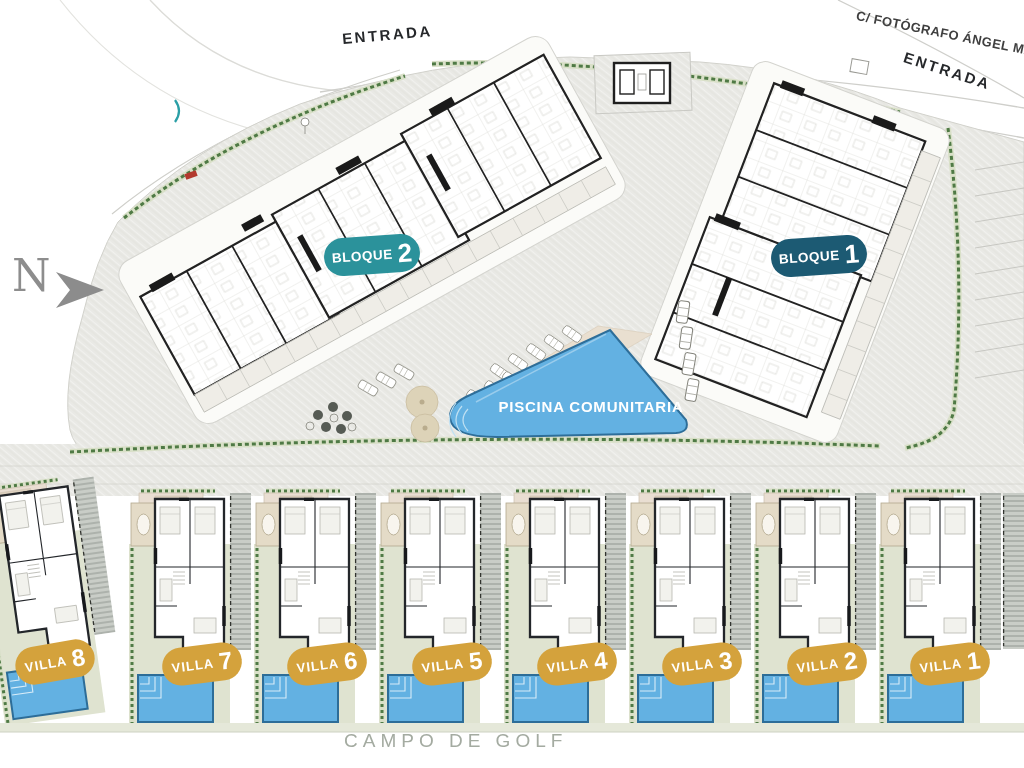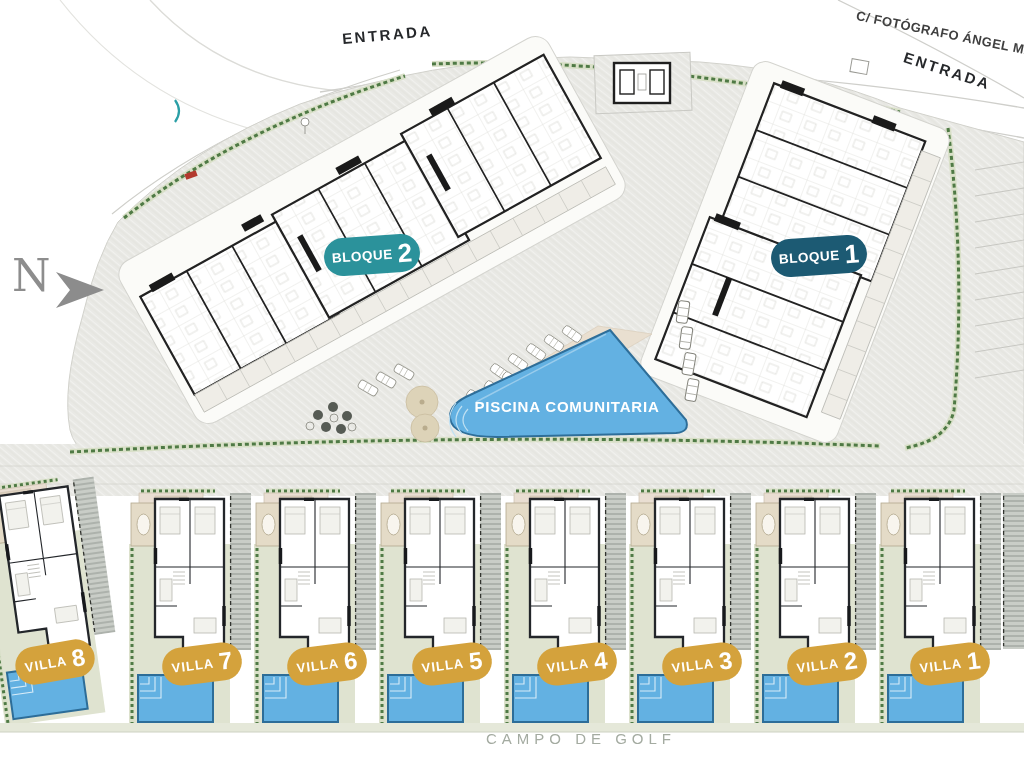--- a/index.html
+++ b/index.html
@@ -14,23 +14,23 @@
     font-size:13px;font-weight:bold;color:#3f3f3f;letter-spacing:.4px;}
   .entrada{font-size:15px;font-weight:bold;color:#26282b;letter-spacing:2.5px;}
   .entrada-top{left:342px;top:26px;transform:rotate(-5deg);}
   .entrada-right{left:902px;top:62px;transform:rotate(18deg);}
   .tri{position:absolute;width:0;height:0;border-left:17px solid transparent;
     border-right:17px solid transparent;border-top:19px solid #1e4878;}
   .tri-top{left:372px;top:50px;transform:rotate(-4deg);}
   .tri-r1{left:898px;top:84px;transform:rotate(26deg);}
   .tri-r2{left:962px;top:104px;transform:rotate(26deg);}
   .north-n{left:12px;top:250px;font-family:"DejaVu Serif", serif;font-size:44px;color:#8d8d8d;}
-  .pool-label{left:452px;top:398px;width:230px;text-align:center;font-size:15px;font-weight:bold;
+  .pool-label{left:476px;top:398px;width:230px;text-align:center;font-size:15px;font-weight:bold;
     color:#ffffff;letter-spacing:.8px;}
-  .golf-label{left:360px;top:730px;width:316px;text-align:right;font-size:15px;color:#a4aba1;
+  .golf-label{left:344px;top:730px;width:316px;text-align:left;font-size:19px;color:#a4aba1;
     letter-spacing:5px;}
   
   .badge{position:absolute;z-index:3;display:flex;align-items:center;justify-content:center;
     gap:5px;color:#fff;border-radius:20px;}
   .bloque-badge{width:96px;height:38px;transform:rotate(-4deg);}
   .bloque-badge .b-label{font-size:13.5px;font-weight:bold;letter-spacing:.5px;}
   .bloque-badge .b-num{font-size:26px;font-weight:bold;line-height:1;}
   .badge-b2{left:324px;top:236px;background:#2b929b;}
   .badge-b1{left:771px;top:237px;background:#1c5a73;}
   .villa-badge{width:80px;height:38px;background:#d4a23c;transform:rotate(-7deg);}

